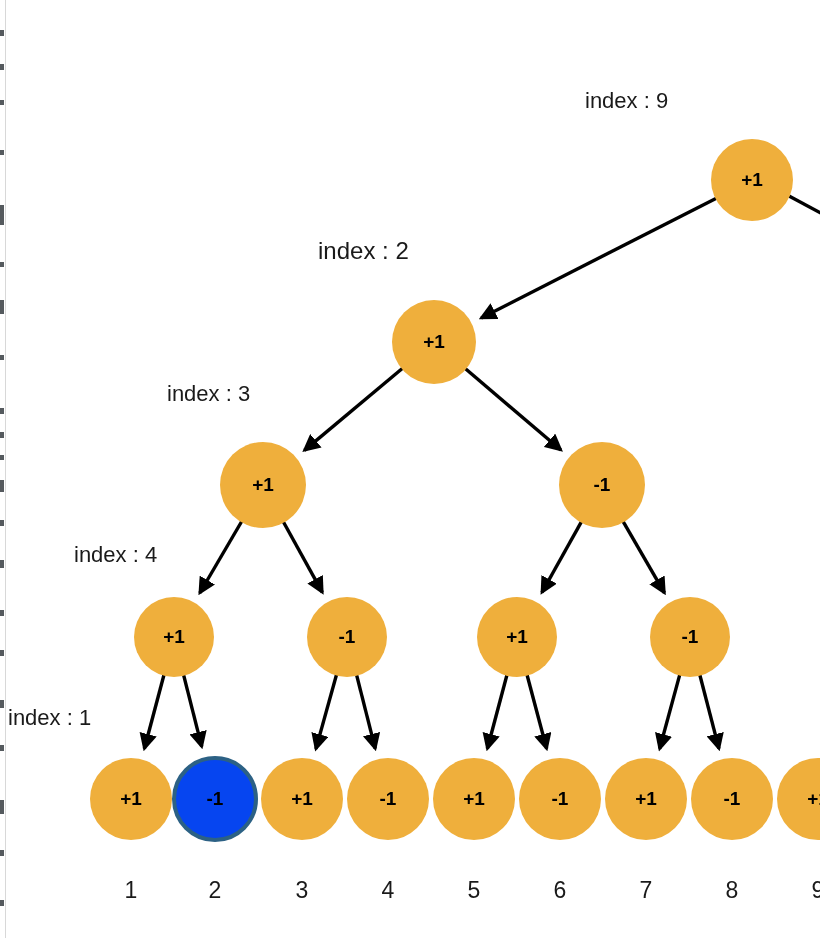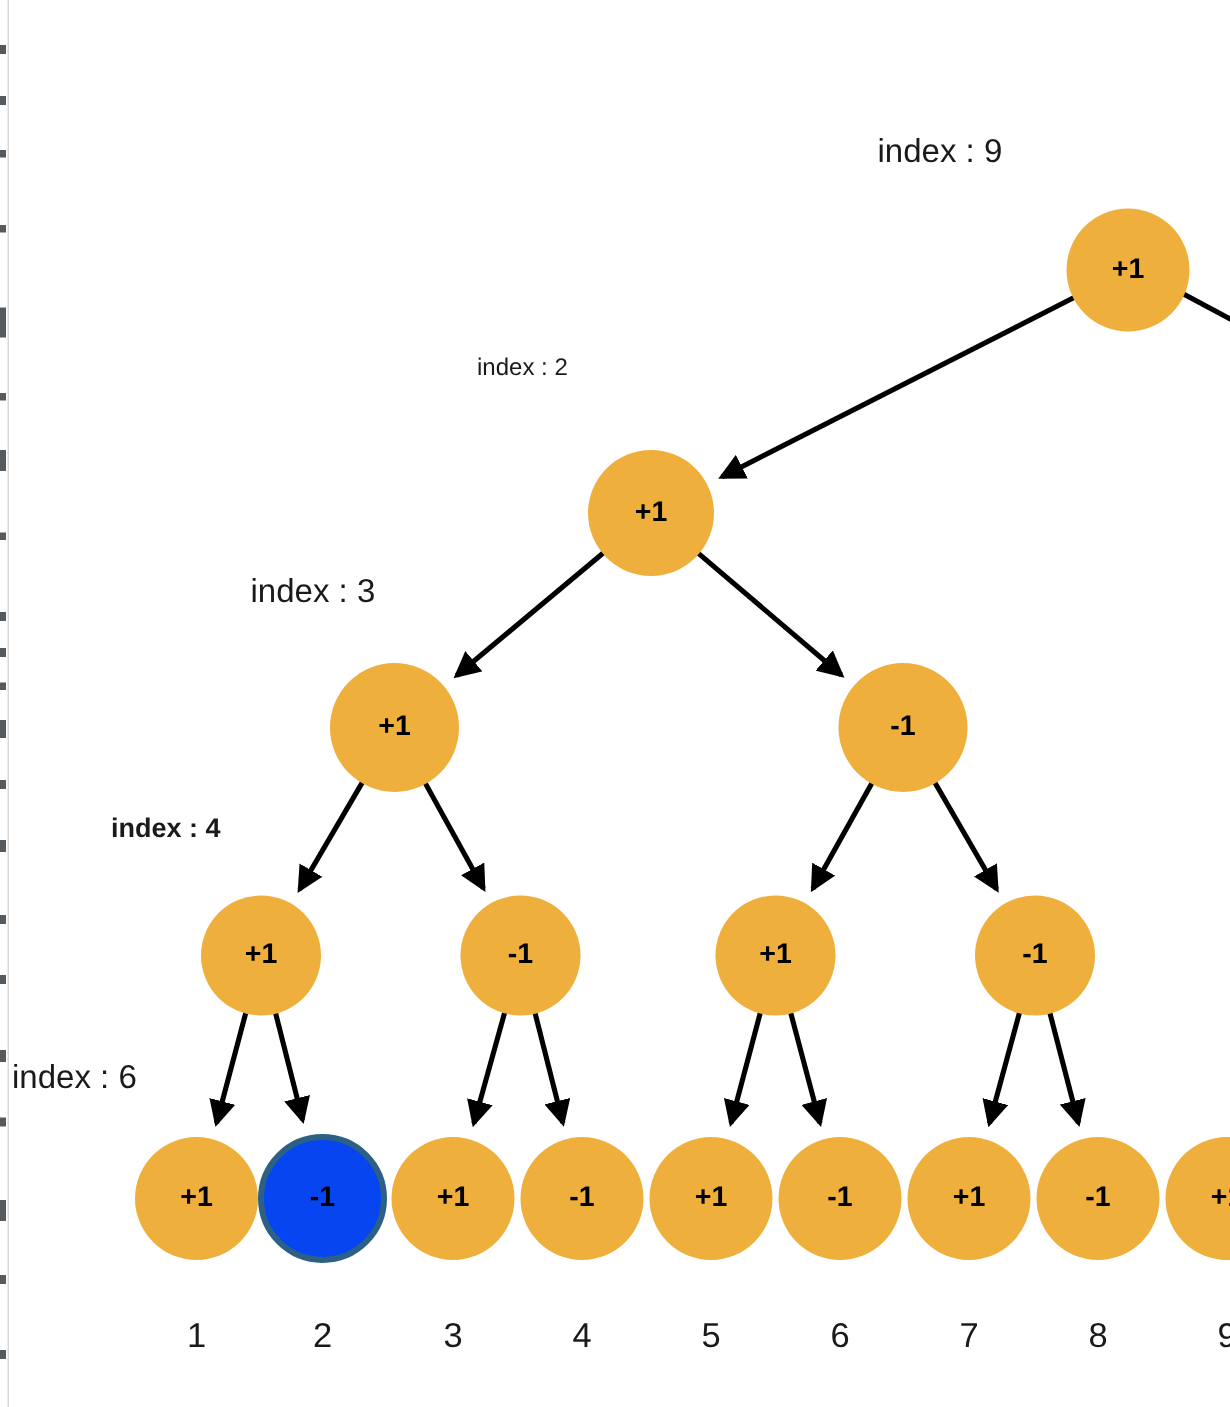--- a/index.html
+++ b/index.html
@@ -178,24 +178,24 @@
       <div class="node orange" style="left: 691px; top: 758px; width: 82px; height: 82px; font-size: 19px;">
         <span>-1</span>
       </div>
       <div class="node orange" style="left: 777px; top: 758px; width: 82px; height: 82px; font-size: 19px;">
         <span>+1</span>
       </div>
     </div>
 
   <div id="labels-layer">
       <div class="idx-label" style="left: 585px; top: 88px; font-size: 22px;">index : 9</div>
-      <div class="idx-label" style="left: 318px; top: 237px; font-size: 16px;">index : 2</div>
+      <div class="idx-label" style="left: 318px; top: 237px; font-size: 24px;">index : 2</div>
       <div class="idx-label" style="left: 167px; top: 381px; font-size: 22px;">index : 3</div>
-      <div class="idx-label" style="left: 74px; top: 542px; font-size: 18px; font-weight: bold;">index : 4</div>
-      <div class="idx-label" style="left: 8px; top: 705px; font-size: 22px;">index : 6</div>
+      <div class="idx-label" style="left: 74px; top: 542px; font-size: 22px;">index : 4</div>
+      <div class="idx-label" style="left: 8px; top: 705px; font-size: 22px;">index : 1</div>
     </div>
 
   <div id="leafnums-layer">
       <div class="leaf-number" style="left: 111px; top: 877px; width: 40px; font-size: 23px;">1</div>
       <div class="leaf-number" style="left: 195px; top: 877px; width: 40px; font-size: 23px;">2</div>
       <div class="leaf-number" style="left: 282px; top: 877px; width: 40px; font-size: 23px;">3</div>
       <div class="leaf-number" style="left: 368px; top: 877px; width: 40px; font-size: 23px;">4</div>
       <div class="leaf-number" style="left: 454px; top: 877px; width: 40px; font-size: 23px;">5</div>
       <div class="leaf-number" style="left: 540px; top: 877px; width: 40px; font-size: 23px;">6</div>
       <div class="leaf-number" style="left: 626px; top: 877px; width: 40px; font-size: 23px;">7</div>

